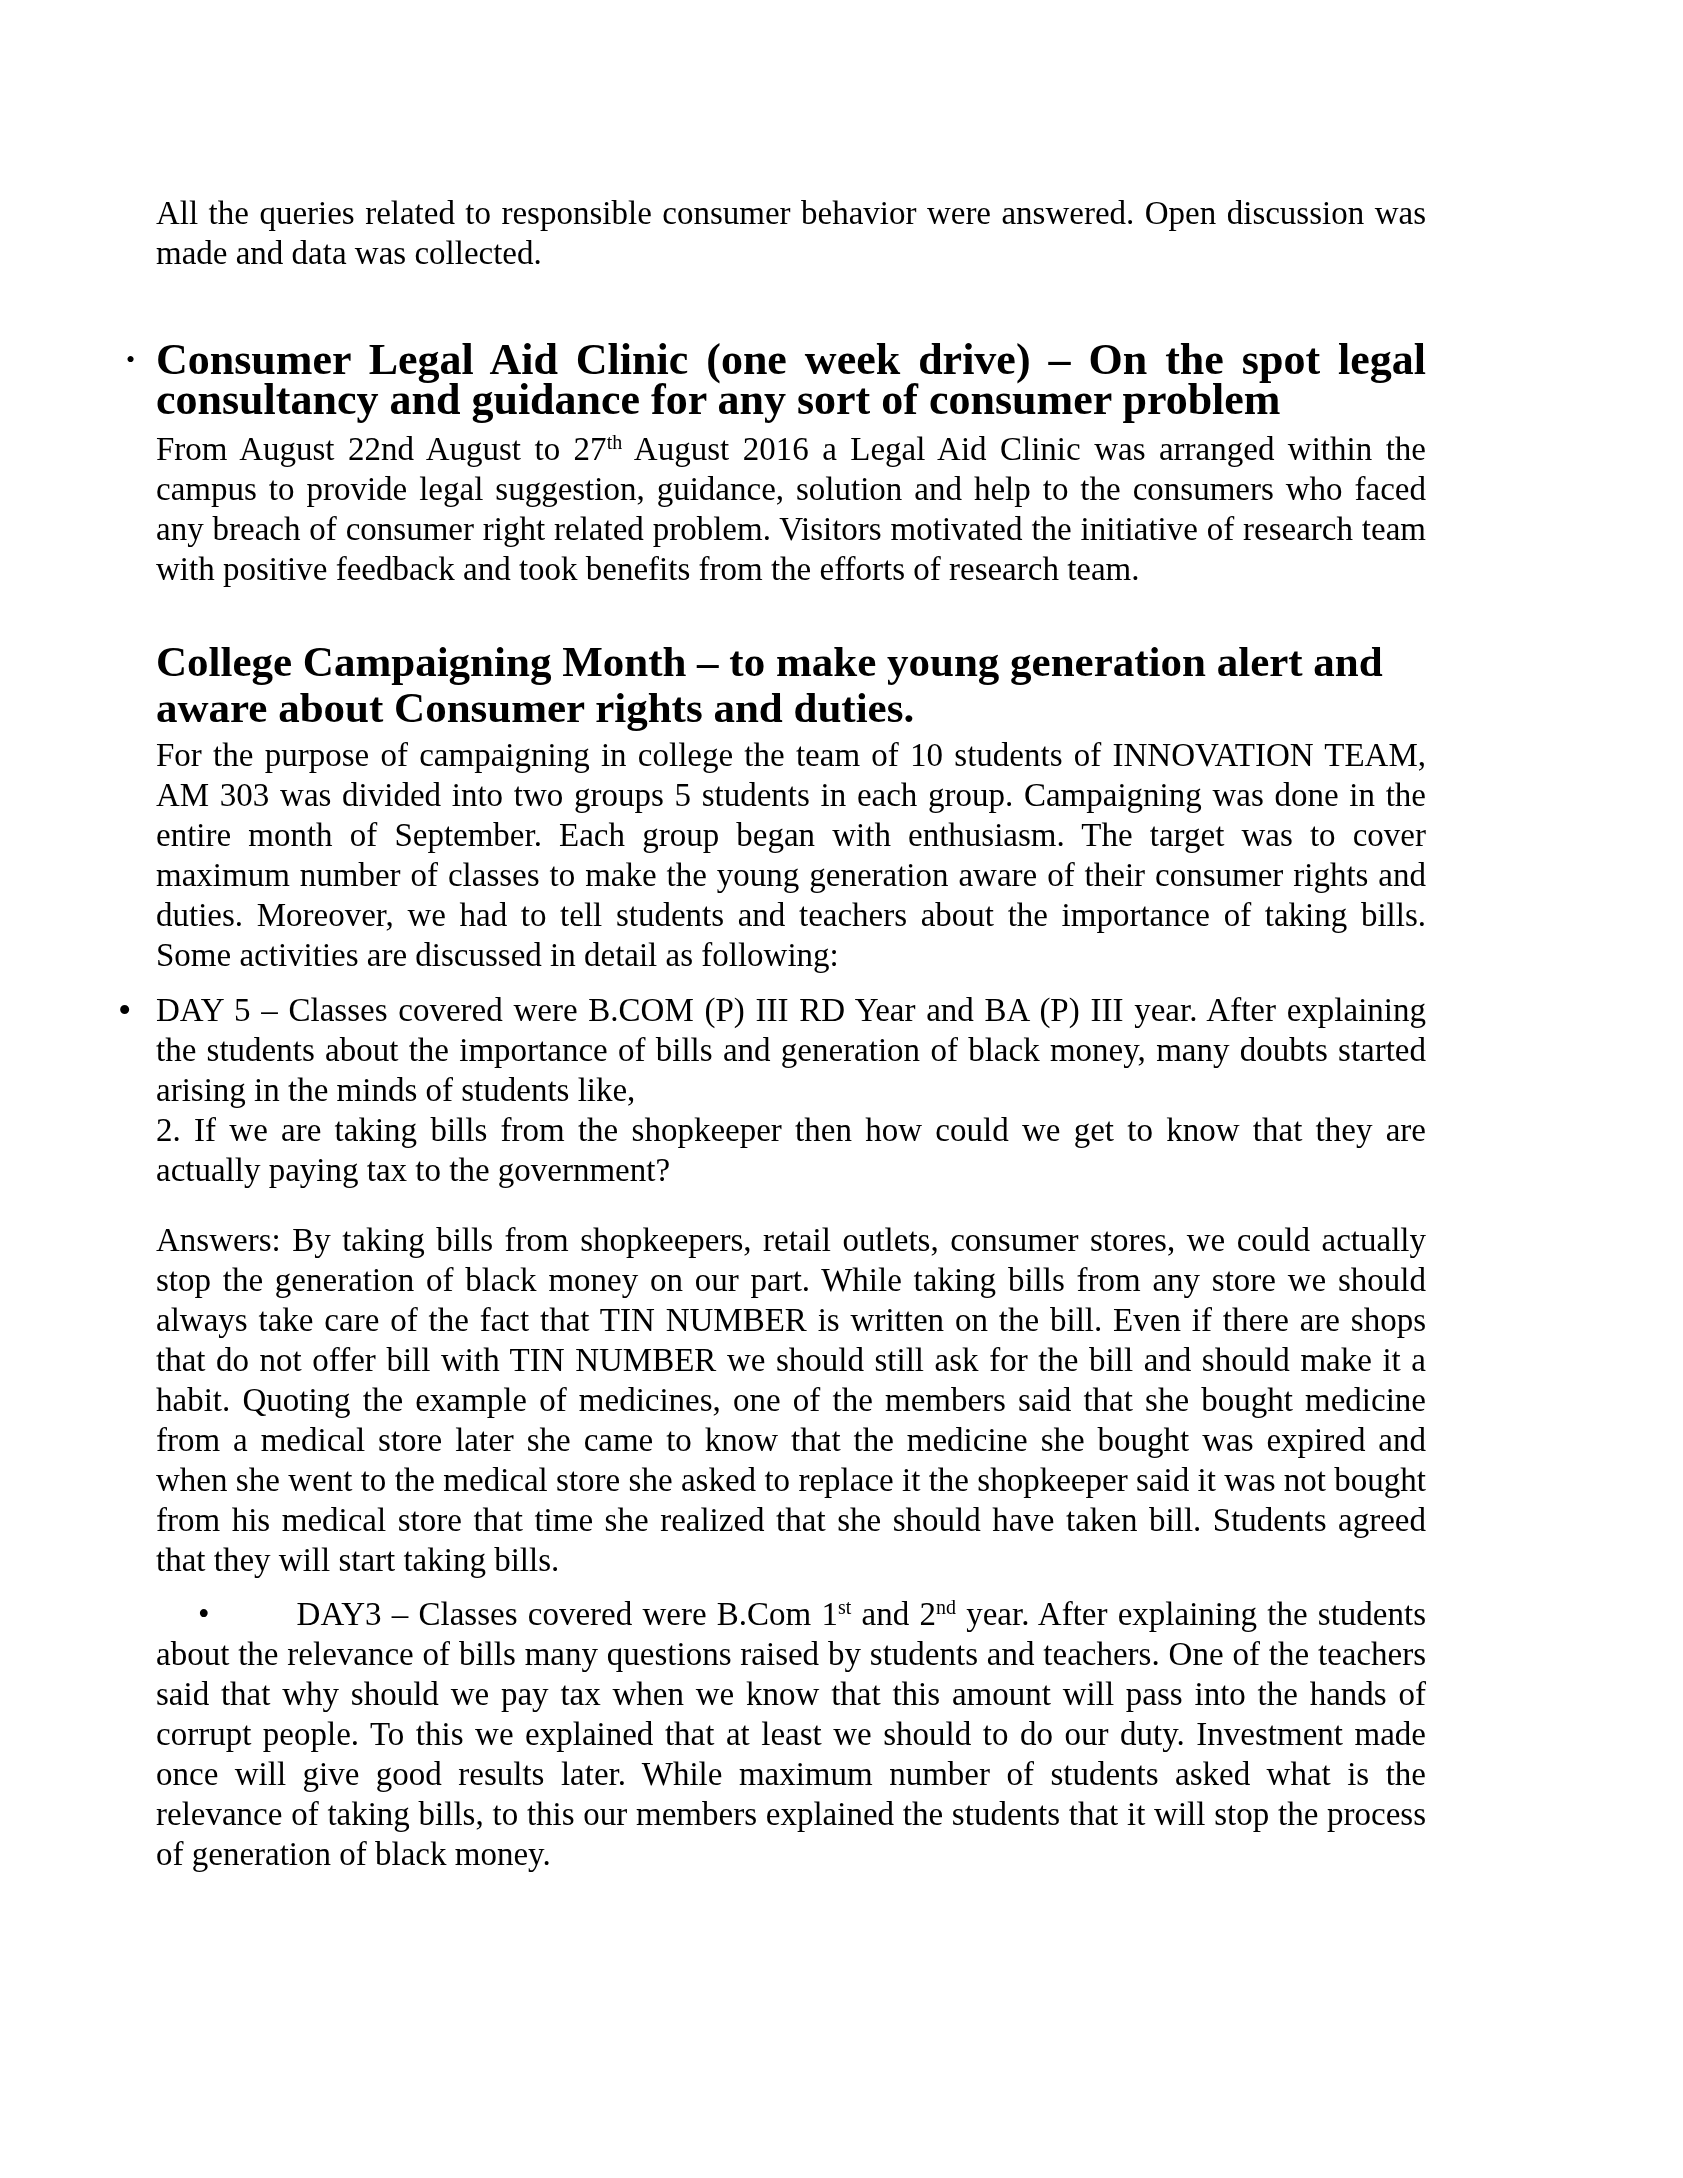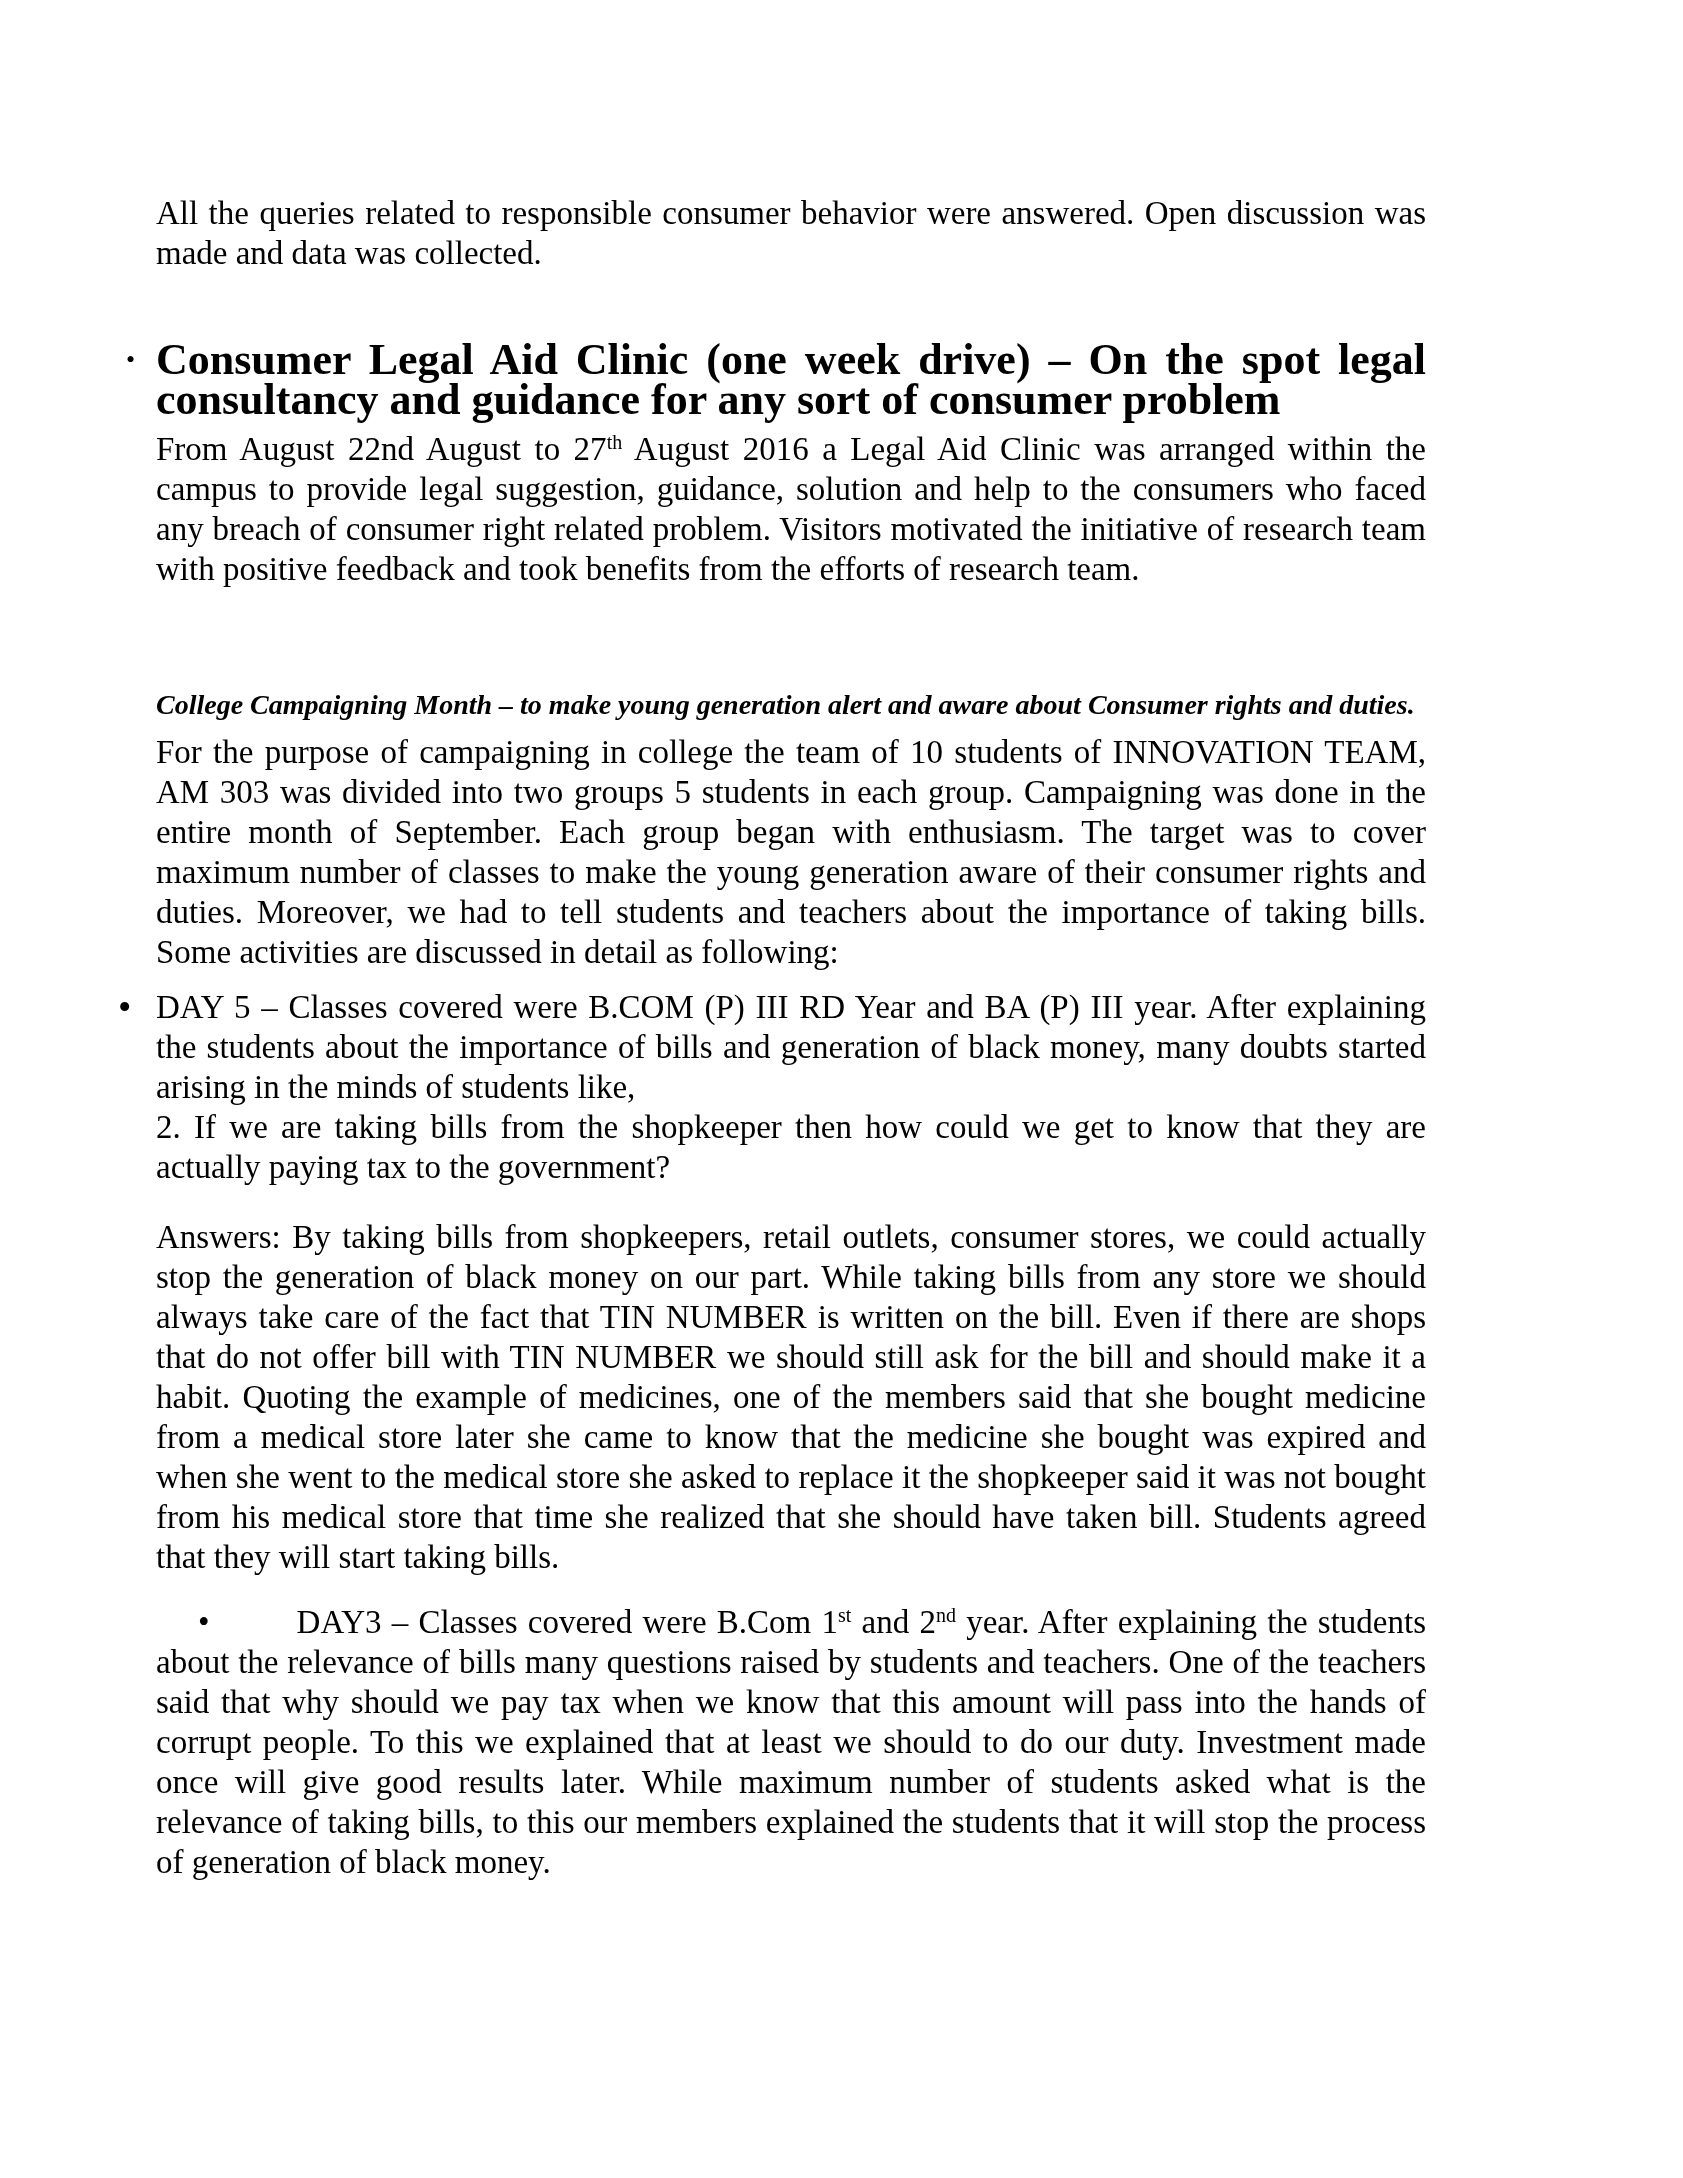--- a/index.html
+++ b/index.html
@@ -39,35 +39,34 @@
   .bullet-heading {
     font-size: 44px;
     line-height: 40px;
     font-weight: bold;
     text-align: justify;
   }
 
   .legal-body { margin-top: 9px; }
 
   .section-heading {
-    margin-top: 93px;
-    font-size: 28px;
+    margin-top: 50px;
+    font-size: 43px;
     line-height: 46px;
     font-weight: bold;
-    font-style: italic;
   }
 
   .campaign-intro { margin-top: 4px; }
 
   .day1-block { margin-top: 15px; }
   .day1-block .hang-bullet { left: -38px; font-size: 38px; }
 
   .answers-para { margin-top: 30px; }
 
-  .day3-para { margin-top: 25px; text-indent: 42px; }
+  .day3-para { margin-top: 14px; text-indent: 42px; }
   .day3-bullet { font-size: 33px; }
   .tab-space { display: inline-block; width: 87px; }
 
   sup {
     font-size: 20px;
     line-height: 0;
     vertical-align: baseline;
     position: relative;
     top: -0.55em;
   }

